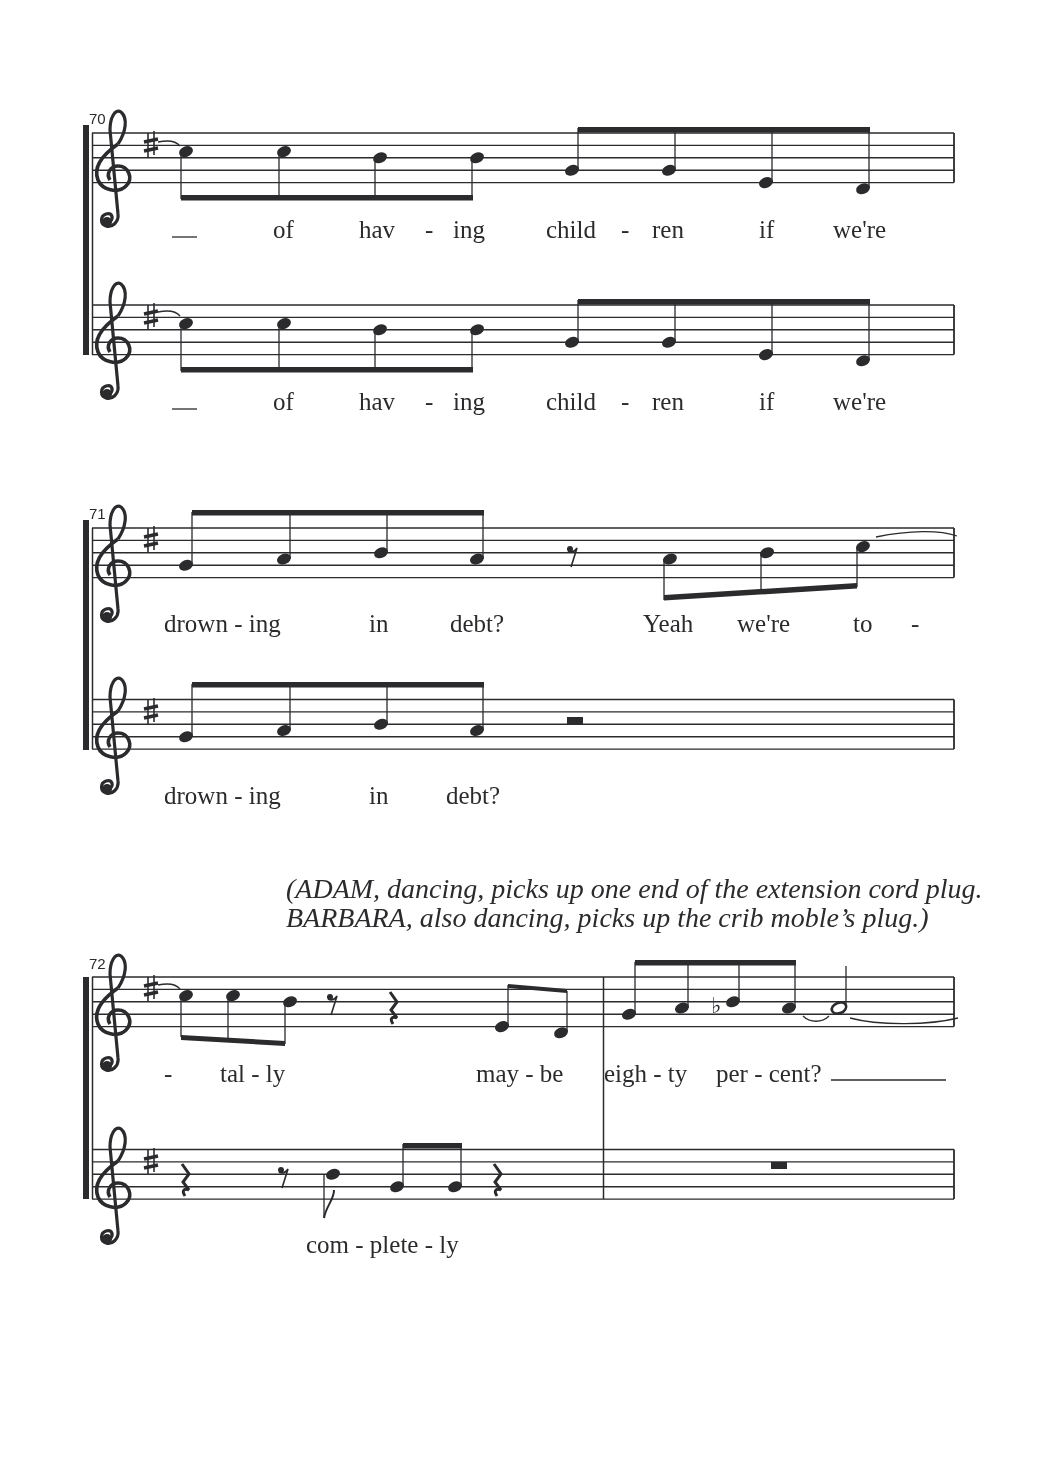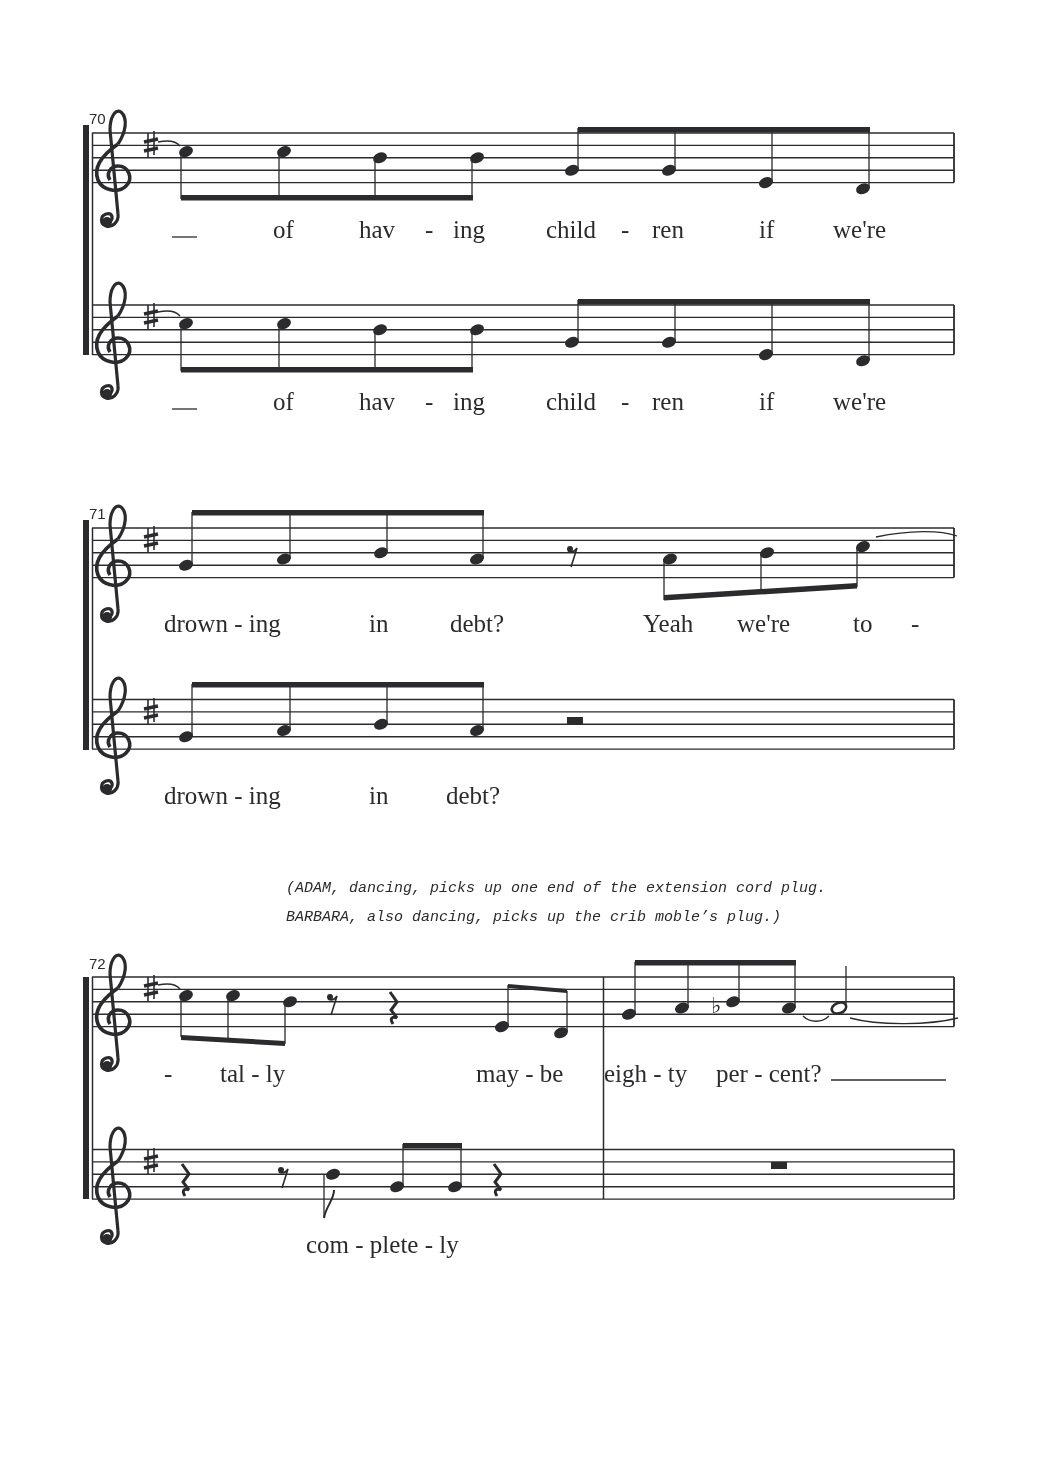--- a/index.html
+++ b/index.html
@@ -1,20 +1,20 @@
 <!DOCTYPE html>
 <html><head>
 <meta charset="utf-8">
 <style>
   html, body { margin:0; padding:0; background:#ffffff; }
   body { width:1048px; height:1476px; position:relative; overflow:hidden; font-family:"DejaVu Serif", serif; }
   #score { position:absolute; left:0; top:0; width:1048px; height:1476px; }
   .lyric { font-family:"Liberation Serif", "DejaVu Serif", serif; font-size:25px; fill:#2b2b2e; }
   .mnum { font-family:"Liberation Sans", sans-serif; font-size:15px; fill:#2b2b2e; }
-  .direction { position:absolute; left:286px; top:874px; font-family:Liberation Mono, monospace; font-style:italic; font-size:15px; line-height:29px; color:#2b2b2e; white-space:pre; }
+  .direction { position:absolute; left:286px; top:874px; font-family:Liberation Serif, serif; font-style:italic; font-size:28px; line-height:29px; color:#2b2b2e; white-space:pre; }
 </style>
 </head>
 <body>
 
 <svg id="score" viewBox="0 0 1048 1476" xmlns="http://www.w3.org/2000/svg">
   <defs>
 
     <g id="clef">
       <path d="M14,-22 C22,-34 24,-48 17,-54 C11,-58 6,-48 6,-36 L14,48 C15,56 8,62 2,60 C-4,58 -4,50 2,48 C8,46 10,52 6,56" fill="none" stroke="#2b2b2e" stroke-width="3.2"></path>
       <path d="M14,-22 C-6,-8 -10,4 -6,14 C-2,24 14,28 22,20 C30,12 24,0 14,0 C6,0 2,8 6,14" fill="none" stroke="#2b2b2e" stroke-width="3.6"></path>

